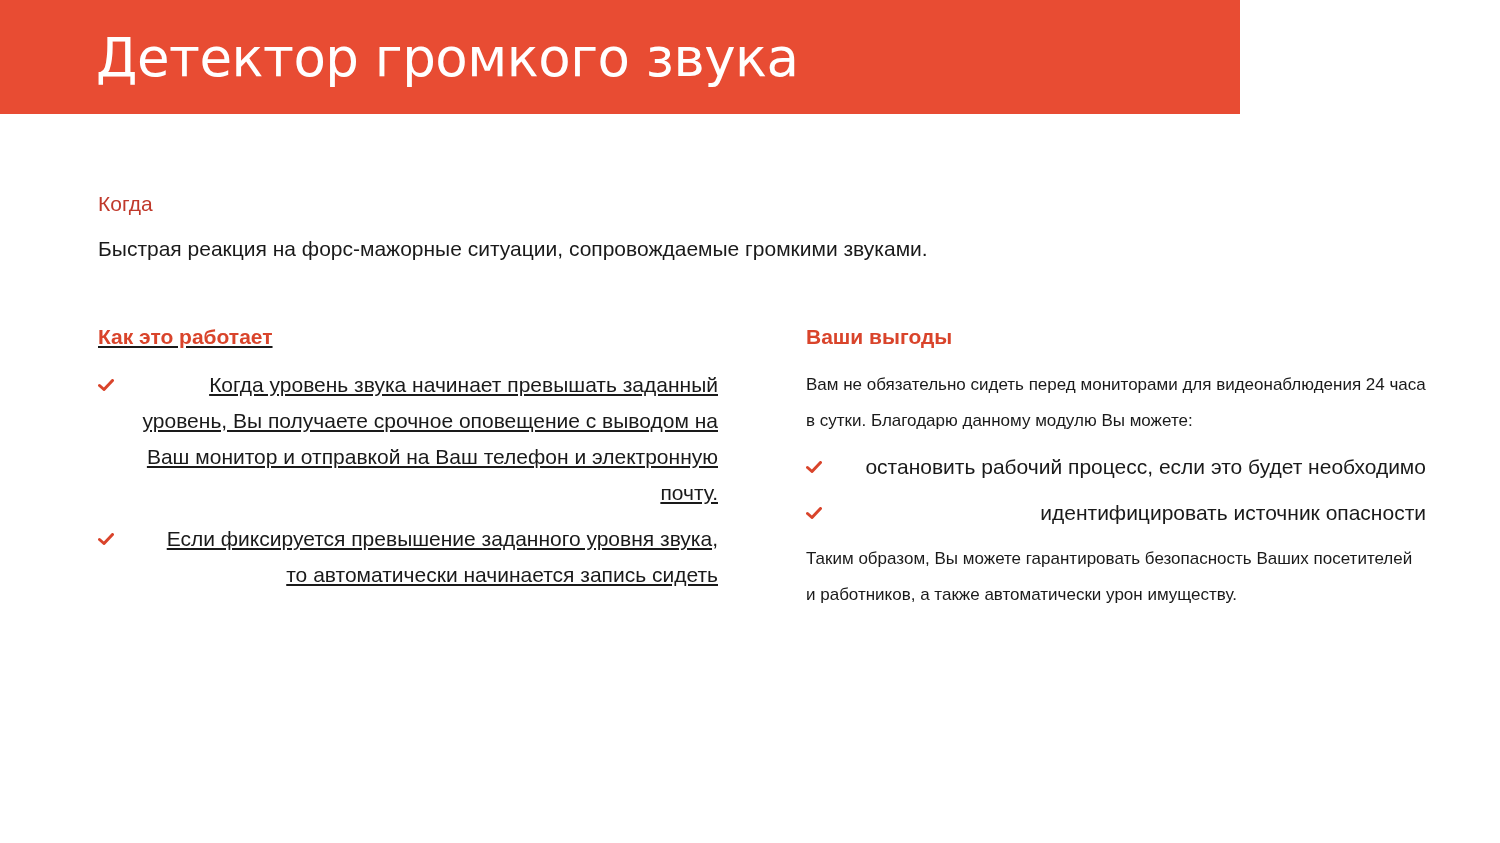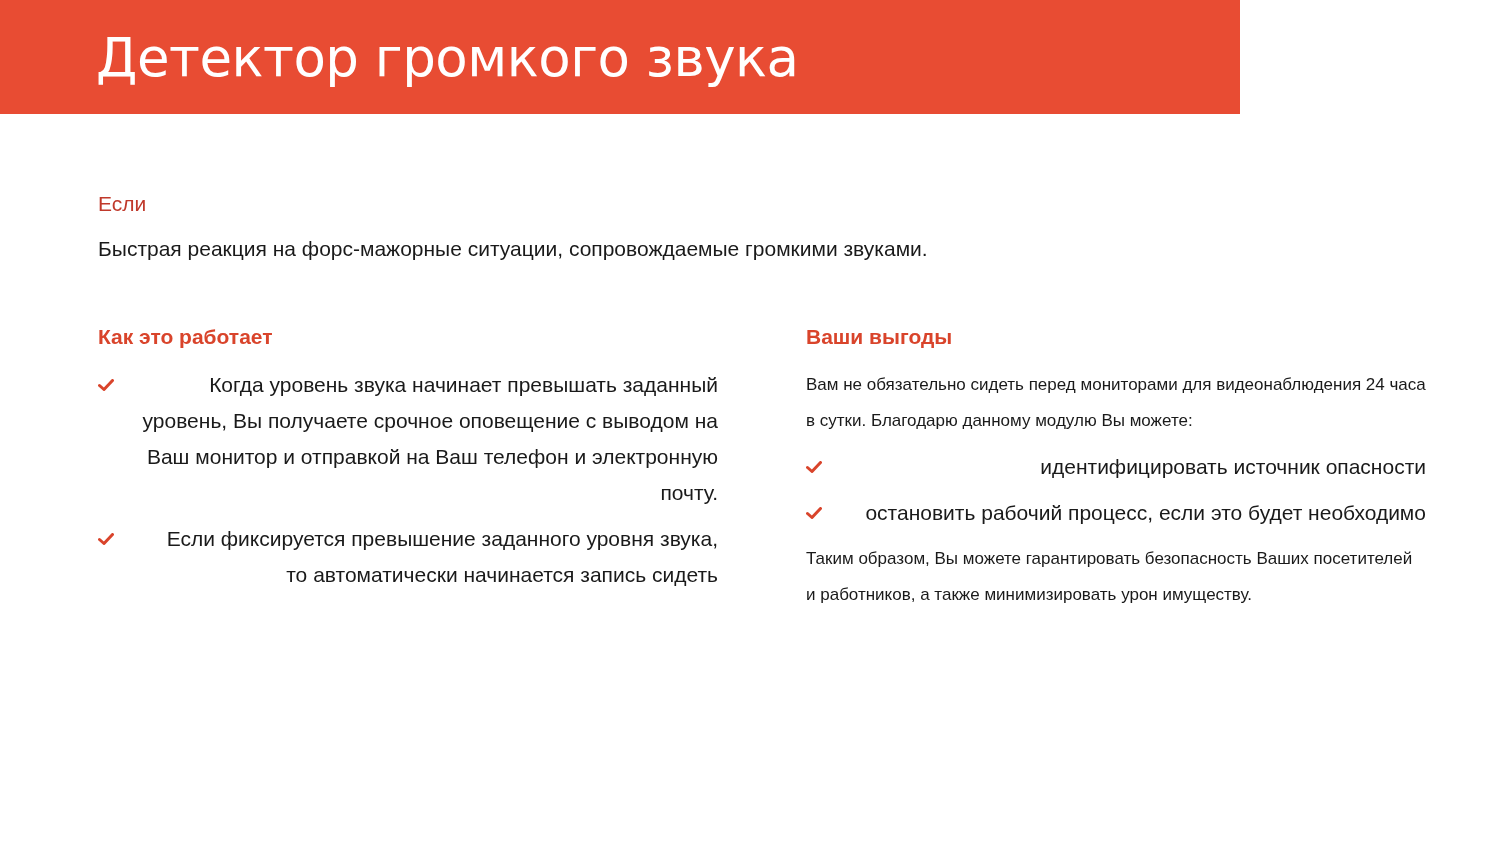--- a/index.html
+++ b/index.html
@@ -54,21 +54,21 @@
       top: 235px;
       font-size: 21px;
       line-height: 28px;
       color: #1a1a1a;
       white-space: nowrap;
     }
     .col {
       position: absolute;
       top: 322px;
     }
-    .col-left { left: 98px; width: 620px; }
+    .col-left { left: 98px; width: 620px; text-decoration: underline; }
     .col-right { left: 806px; width: 620px; }
     .col-heading {
       font-size: 21px;
       font-weight: bold;
       line-height: 30px;
       color: #d9442b;
       margin: 0 0 15px 0;
     }
     .para {
       font-size: 17px;
@@ -110,21 +110,21 @@
       <line x1="22" y1="14" x2="22" y2="60"></line>
       <line x1="31" y1="24" x2="31" y2="50"></line>
       <line x1="39" y1="30" x2="39" y2="45"></line>
       <line x1="48" y1="18" x2="48" y2="58"></line>
       <line x1="57" y1="7" x2="57" y2="68"></line>
       <line x1="66" y1="24" x2="66" y2="50"></line>
     </g>
   </svg>
 </div>
 
-<div class="goal-label">Если</div>
+<div class="goal-label">Когда</div>
 <div class="goal-text">Быстрая реакция на форс-мажорные ситуации, сопровождаемые громкими звуками.</div>
 
 <div class="col col-left">
   <div class="col-heading">Как это работает</div>
   <ul class="checks">
     <li>
       <svg class="check-icon" viewBox="0 0 16 12">
           <path d="M1.5 6.5 L6 10.5 L14.5 1.5" stroke="#d9442b" stroke-width="3" fill="none" stroke-linecap="round" stroke-linejoin="round"></path>
         </svg>
       <span>Когда уровень звука начинает превышать заданный уровень, Вы получаете срочное оповещение с выводом на Ваш монитор и отправкой на Ваш телефон и электронную почту.</span>
@@ -139,23 +139,23 @@
 </div>
 
 <div class="col col-right">
   <div class="col-heading">Ваши выгоды</div>
   <div class="para">Вам не обязательно сидеть перед мониторами для видеонаблюдения 24 часа в сутки. Благодарю данному модулю Вы можете:</div>
   <ul class="checks">
     <li>
       <svg class="check-icon" viewBox="0 0 16 12">
           <path d="M1.5 6.5 L6 10.5 L14.5 1.5" stroke="#d9442b" stroke-width="3" fill="none" stroke-linecap="round" stroke-linejoin="round"></path>
         </svg>
-      <span>идентифицировать источник опасности</span>
+      <span>остановить рабочий процесс, если это будет необходимо</span>
     </li>
     <li>
       <svg class="check-icon" viewBox="0 0 16 12">
           <path d="M1.5 6.5 L6 10.5 L14.5 1.5" stroke="#d9442b" stroke-width="3" fill="none" stroke-linecap="round" stroke-linejoin="round"></path>
         </svg>
-      <span>остановить рабочий процесс, если это будет необходимо</span>
+      <span>идентифицировать источник опасности</span>
     </li>
   </ul>
-  <div class="para">Таким образом, Вы можете гарантировать безопасность Ваших посетителей и работников, а также минимизировать урон имуществу.</div>
+  <div class="para">Таким образом, Вы можете гарантировать безопасность Ваших посетителей и работников, а также автоматически урон имуществу.</div>
 </div>
 
 </body></html>

